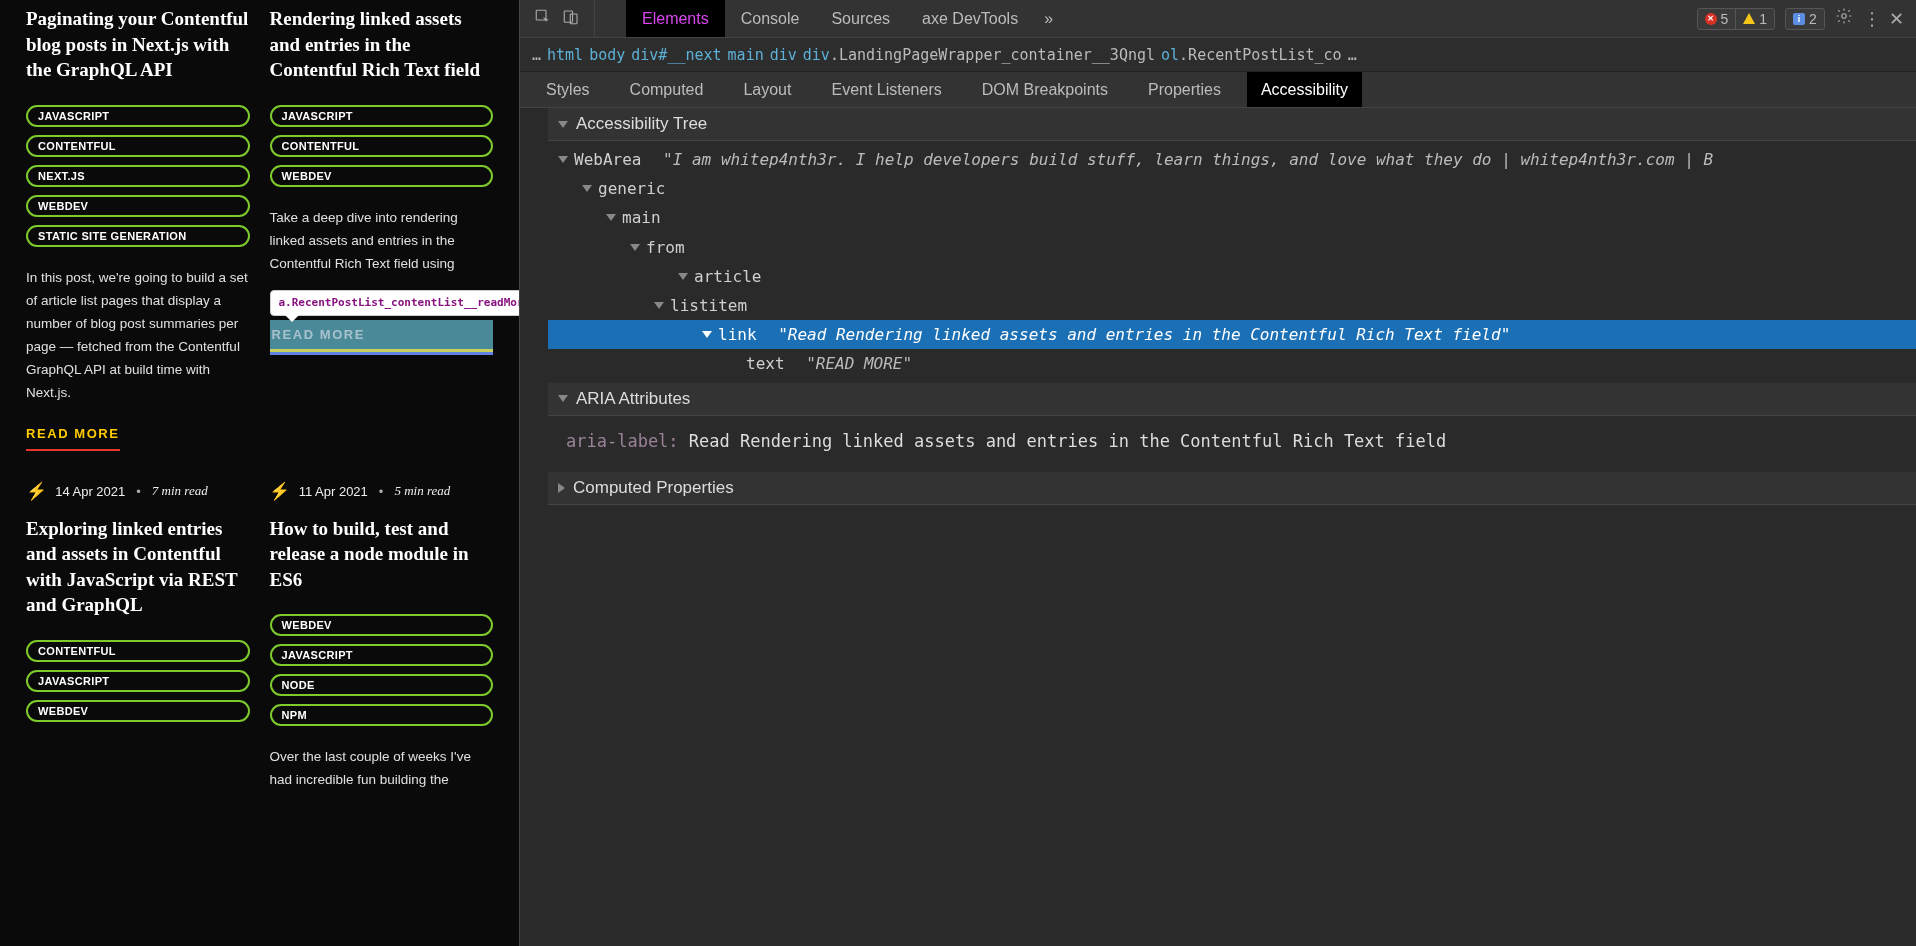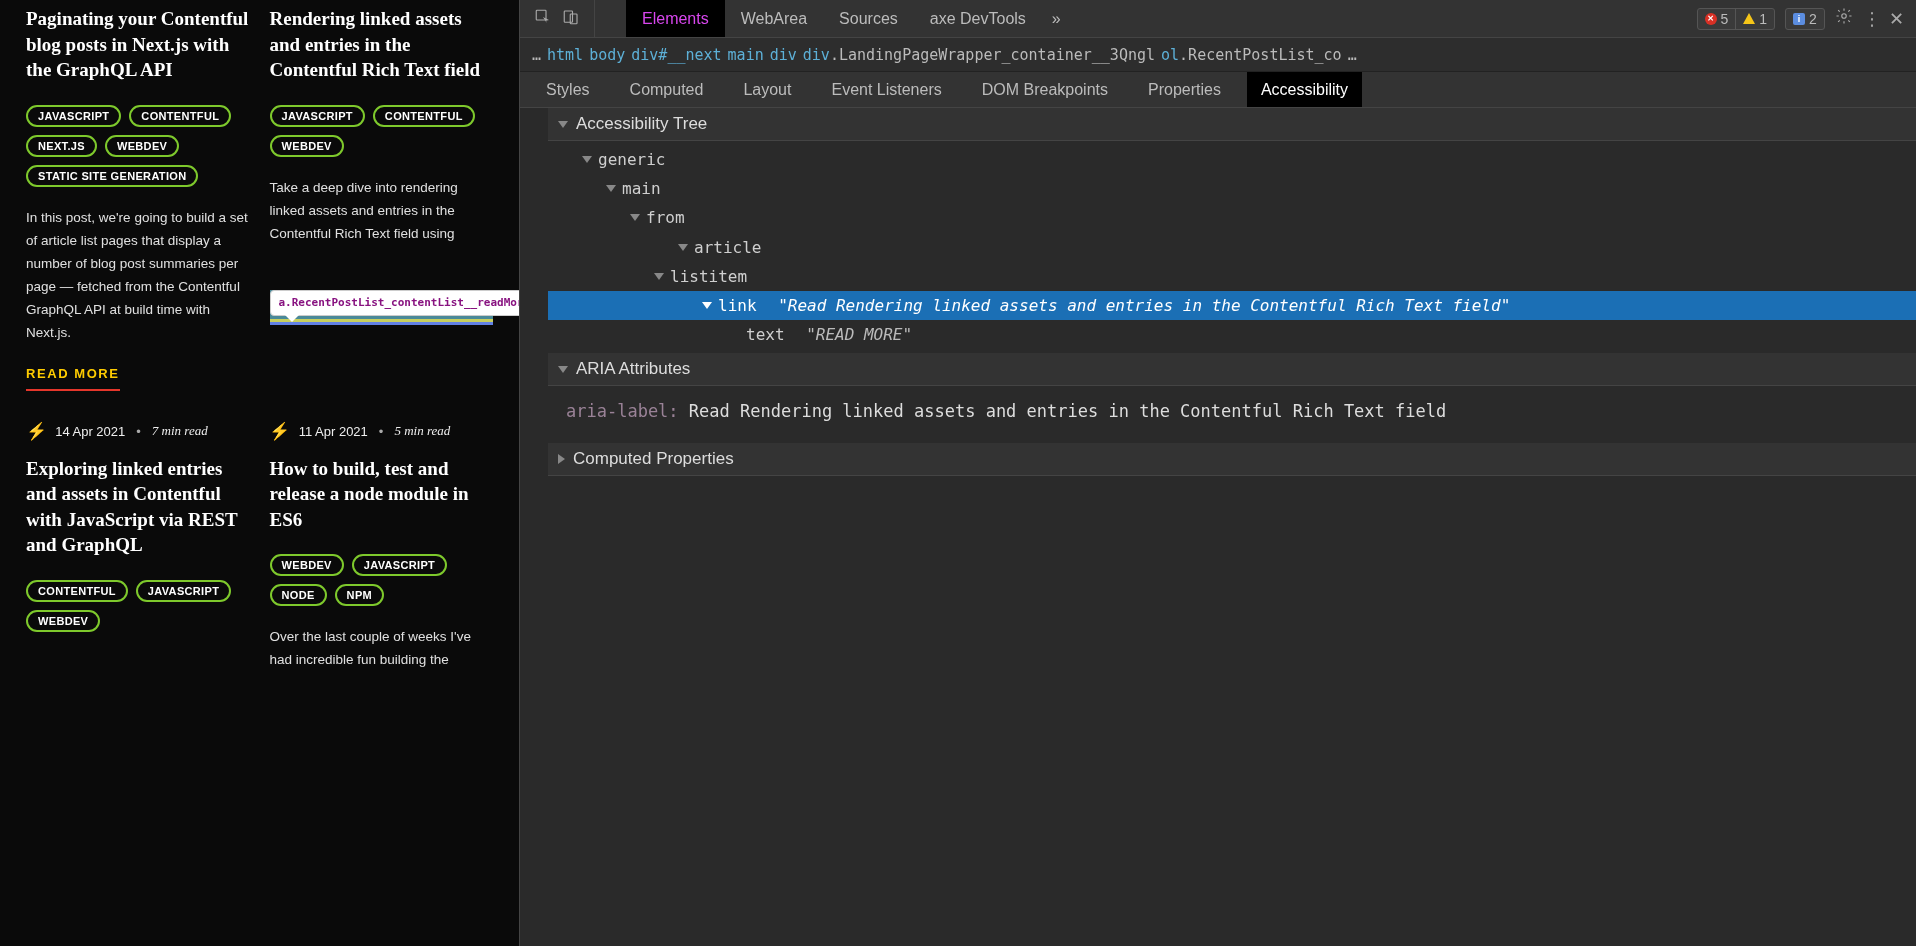--- a/index.html
+++ b/index.html
@@ -29,21 +29,21 @@
     padding-top: 6px;
   }
   .post-title {
     font-size: 19px;
     line-height: 1.35;
     font-weight: 700;
     color: #fff;
     margin-bottom: 22px;
     font-family: Georgia, 'Times New Roman', serif;
   }
-  .tags { display: flex; flex-wrap: wrap; gap: 8px; margin-bottom: 20px; }
+  .tags { display: flex; flex-wrap: wrap; gap: 8px; margin-bottom: 20px; flex-direction: column; }
   .tag {
     border: 2px solid #7ec92c;
     border-radius: 999px;
     padding: 3px 10px;
     font-size: 11px;
     font-weight: 700;
     letter-spacing: .03em;
     color: #fff;
   }
   .excerpt {
@@ -328,21 +328,21 @@
       </span>
       <span>
         <svg class="devtools-ico" viewBox="0 0 24 24">
             <rect x="3" y="4" width="11" height="15" rx="1"></rect>
             <rect x="11" y="8" width="9" height="13" rx="1"></rect>
           </svg>
       </span>
     </div>
     <div class="dt-main-tabs">
       <div class="dt-main-tab active">Elements</div>
-      <div class="dt-main-tab">WebArea</div>
+      <div class="dt-main-tab">Console</div>
       <div class="dt-main-tab">Sources</div>
       <div class="dt-main-tab">axe DevTools</div>
       <div class="dt-main-tab overflow">»</div>
     </div>
     <div class="dt-tb-right">
       <div class="pill-group">
         <span class="pill-item">
             <span class="ico-error">✕</span>
             <span>5</span>
           </span>
@@ -391,20 +391,21 @@
   </div>
 
   <div class="acc-panel">
 
     <div class="sec-header">
       <span class="tri open"></span>
       <span>Accessibility Tree</span>
     </div>
 
     <div class="tree">
+      <div class="tree-row" style="padding-left:10px"><span class="tri open"></span><span class="role">WebArea</span>&nbsp;<span class="name">"I am whitep4nth3r. I help developers build stuff, learn things, and love what they do | whitep4nth3r.com | B</span></div>
       <div class="tree-row" style="padding-left:34px">
           <span class="tri open"></span>
           <span class="role">generic</span>
         </div>
       <div class="tree-row" style="padding-left:58px">
           <span class="tri open"></span>
           <span class="role">main</span>
         </div>
       <div class="tree-row" style="padding-left:82px">
           <span class="tri open"></span>

